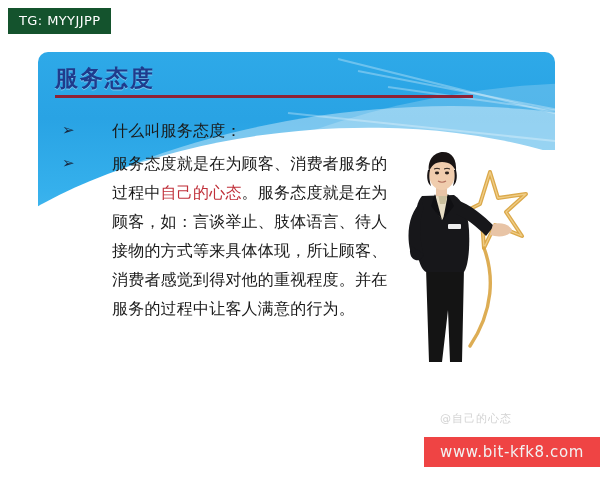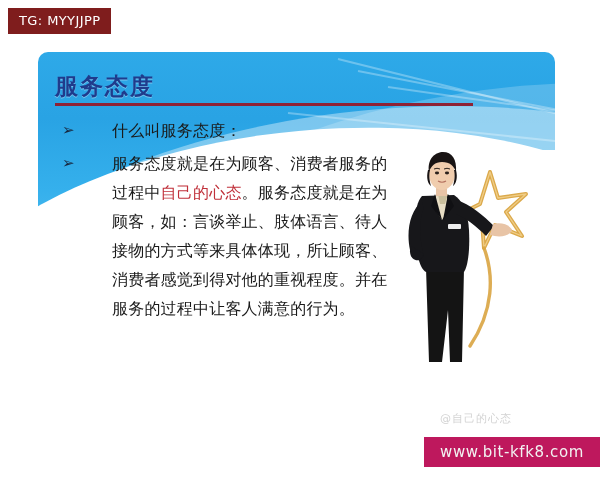--- a/index.html
+++ b/index.html
@@ -91,21 +91,20 @@
     width: 420px;
     z-index: 6;
   }
   .slide-title {
     font-size: 23px;
     font-weight: bold;
     color: #1f3b8c;
     letter-spacing: 2px;
     line-height: 1.1;
     text-shadow: 0 1px 0 rgba(255,255,255,0.35);
-    margin-top: 8px;
   }
   .title-rule {
     margin-top: 4px;
     width: 418px;
     height: 3px;
     background: #8e2235;
   }
 
   
   .body-block {
@@ -149,21 +148,21 @@
     z-index: 8;
     overflow: visible;
   }
   .photo svg { display:block; }
 
   
   .tg-badge {
     position: absolute;
     left: 8px;
     top: 8px;
-    background: #7f1d1d;
+    background: #14532d;
     color: #ffffff;
     font-size: 13px;
     padding: 5px 11px 6px 11px;
     letter-spacing: 0.4px;
     z-index: 20;
   }
 
   
   .watermark {
     position: absolute;
@@ -176,21 +175,21 @@
     white-space: nowrap;
   }
 
   
   .url-bar {
     position: absolute;
     left: 424px;
     top: 437px;
     width: 176px;
     height: 30px;
-    background: #be185d;
+    background: #ef4444;
     color: #f2f2f2;
     font-size: 15px;
     letter-spacing: 0.6px;
     display: flex;
     align-items: center;
     justify-content: center;
     z-index: 20;
   }
 </style>
 </head>

